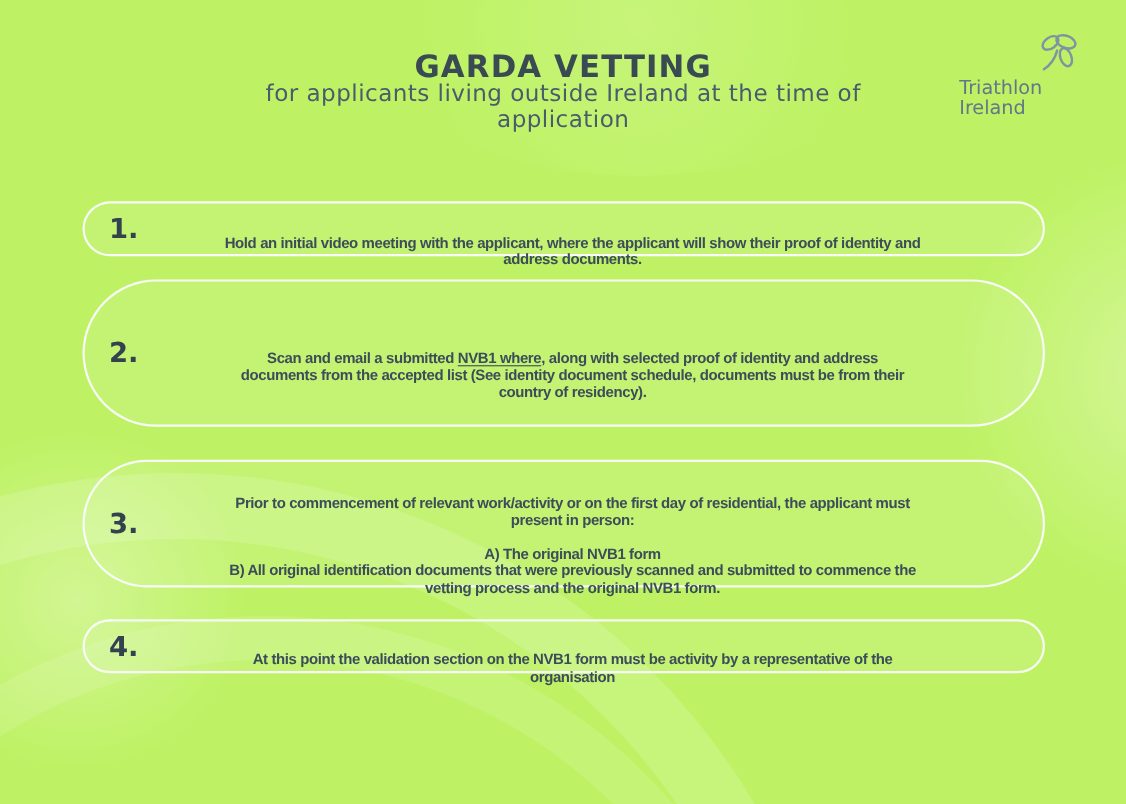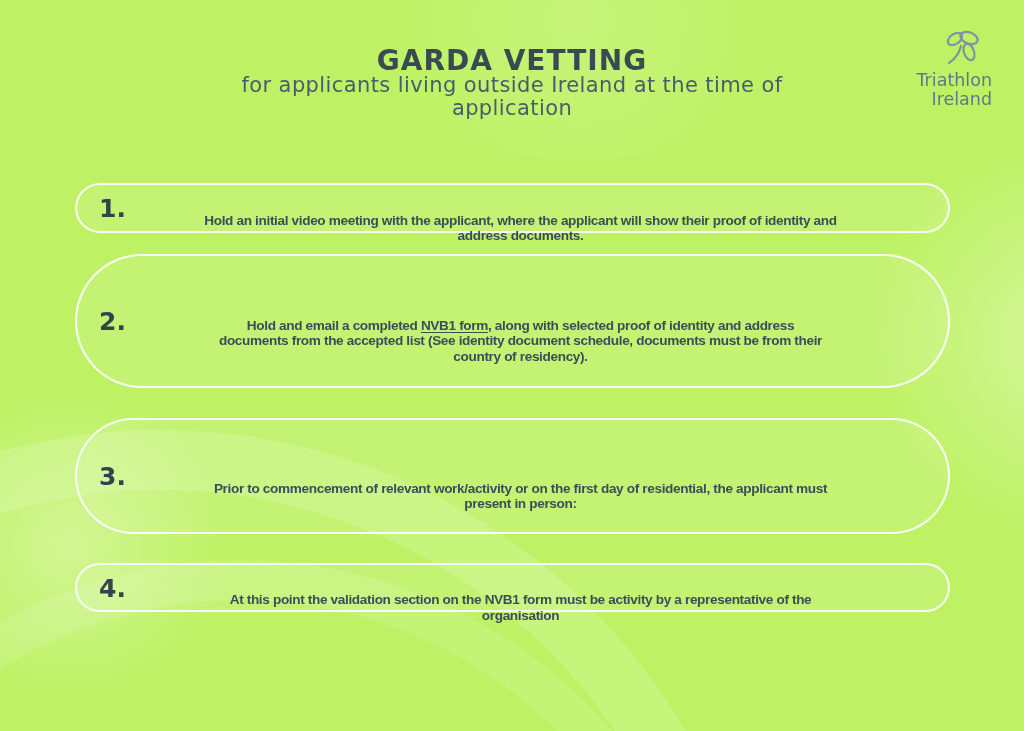--- a/index.html
+++ b/index.html
@@ -33,21 +33,21 @@
   }
   .subtitle{
     position:absolute;top:74px;left:50%;transform:translateX(-50%);
     width:700px;text-align:center;
     font-family:"DejaVu Sans",sans-serif;
     font-size:21px;line-height:23px;letter-spacing:0.4px;
     color:#4a5c6b;white-space:pre-line;
   }
 
   
-  .logo{position:absolute;left:872px;top:26px;width:120px;text-align:right;}
+  .logo{position:absolute;left:872px;top:26px;width:120px;text-align:left;}
   .logo .icon{display:block;margin:0 0 1px 68px;}
   .logo .logo-text{
     font-family:"DejaVu Sans",sans-serif;
     font-size:17.5px;line-height:19px;color:#627789;white-space:pre-line;
   }
 
   
   .box{
     position:absolute;left:75px;width:875px;box-sizing:border-box;
     border:2px solid rgba(251,253,255,0.95);
@@ -102,31 +102,34 @@
     <span class="num">1.</span>
     <div class="inner">
         <div class="txt">Hold an initial video meeting with the applicant, where the applicant will show their proof of identity and
 address documents.</div>
       </div>
   </div>
 
   <div class="box box2">
     <span class="num">2.</span>
     <div class="inner">
-      <div class="txt"><span>Hold and email a completed </span><span class="u">NVB1 form</span><span>, along with selected proof of identity and address
+      <div class="txt"><span>Scan and email a submitted </span><span class="u">NVB1 where</span><span>, along with selected proof of identity and address
 documents from the accepted list (See identity document schedule, documents must be from their
 country of residency).</span></div>
     </div>
   </div>
 
   <div class="box box3">
     <span class="num">3.</span>
     <div class="inner">
       <div class="txt">Prior to commencement of relevant work/activity or on the first day of residential, the applicant must
 present in person:</div>
+      <div class="txt gap">A) The original NVB1 form
+B) All original identification documents that were previously scanned and submitted to commence the
+vetting process and the original NVB1 form.</div>
     </div>
   </div>
 
   <div class="box box4">
     <span class="num">4.</span>
     <div class="inner">
         <div class="txt">At this point the validation section on the NVB1 form must be activity by a representative of the
 organisation</div>
       </div>
   </div>

